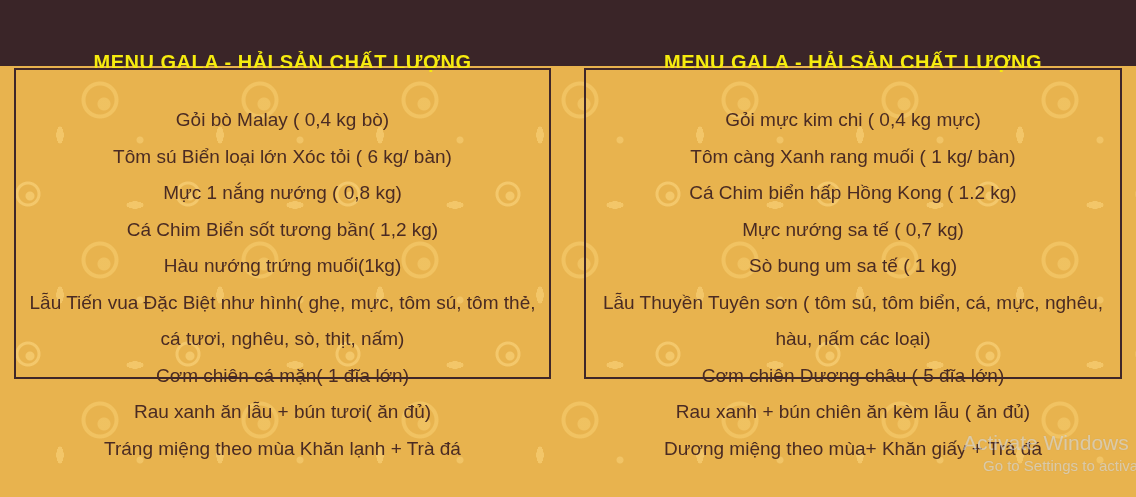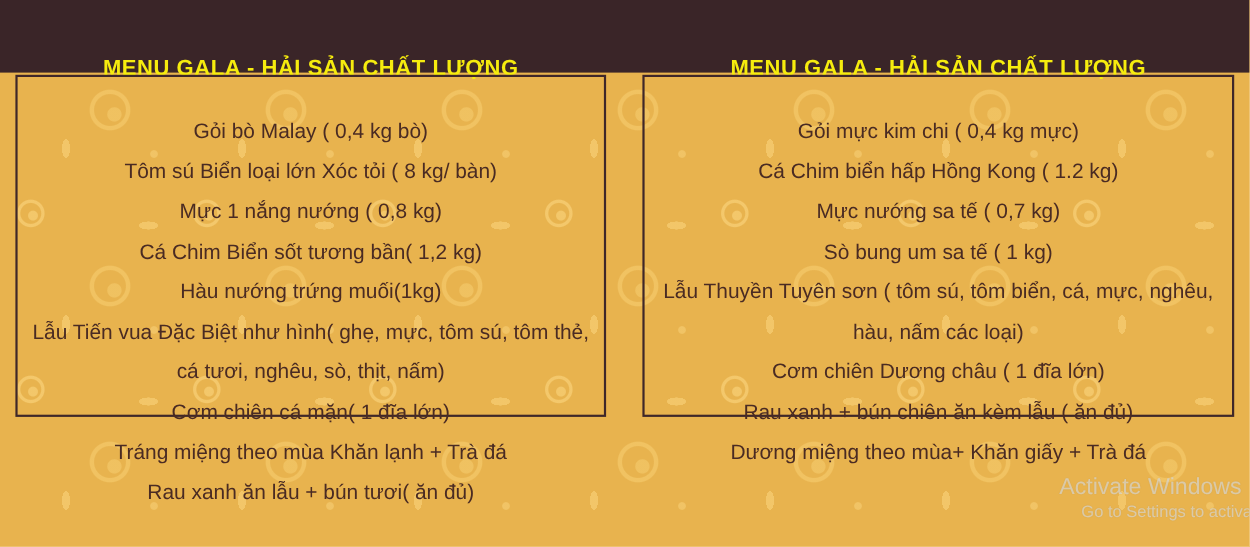--- a/index.html
+++ b/index.html
@@ -69,39 +69,40 @@
 <div class="screen">
 
   <div class="header">
     <div class="title left">MENU GALA - HẢI SẢN CHẤT LƯỢNG</div>
     <div class="title right">MENU GALA - HẢI SẢN CHẤT LƯỢNG</div>
   </div>
 
   <div class="panel left">
     <ul class="menu-list">
       <li>Gỏi bò Malay ( 0,4 kg bò)</li>
-      <li>Tôm sú Biển loại lớn Xóc tỏi ( 8 kg/ bàn)</li>
+      <li>Tôm sú Biển loại lớn Xóc tỏi ( 6 kg/ bàn)</li>
       <li>Mực 1 nắng nướng ( 0,8 kg)</li>
       <li>Cá Chim Biển sốt tương bần( 1,2 kg)</li>
       <li>Hàu nướng trứng muối(1kg)</li>
       <li>Lẫu Tiến vua Đặc Biệt như hình( ghẹ, mực, tôm sú, tôm thẻ, cá tươi, nghêu, sò, thịt, nấm)</li>
       <li>Cơm chiên cá mặn( 1 đĩa lớn)</li>
+      <li>Rau xanh ăn lẫu + bún tươi( ăn đủ)</li>
       <li>Tráng miệng theo mùa Khăn lạnh + Trà đá</li>
-      <li>Rau xanh ăn lẫu + bún tươi( ăn đủ)</li>
     </ul>
   </div>
 
   <div class="panel right">
     <ul class="menu-list">
       <li>Gỏi mực kim chi ( 0,4 kg mực)</li>
+      <li>Tôm càng Xanh rang muối ( 1 kg/ bàn)</li>
       <li>Cá Chim biển hấp Hồng Kong ( 1.2 kg)</li>
       <li>Mực nướng sa tế ( 0,7 kg)</li>
       <li>Sò bung um sa tế ( 1 kg)</li>
       <li>Lẫu Thuyền Tuyên sơn ( tôm sú, tôm biển, cá, mực, nghêu, hàu, nấm các loại)</li>
-      <li>Cơm chiên Dương châu ( 1 đĩa lớn)</li>
+      <li>Cơm chiên Dương châu ( 5 đĩa lớn)</li>
       <li>Rau xanh + bún chiên ăn kèm lẫu ( ăn đủ)</li>
       <li>Dương miệng theo mùa+  Khăn  giấy  + Trà đá</li>
     </ul>
   </div>
 
   <div class="watermark">
     <div class="wm1">Activate Windows</div>
     <div class="wm2">Go to Settings to activate</div>
   </div>
 

